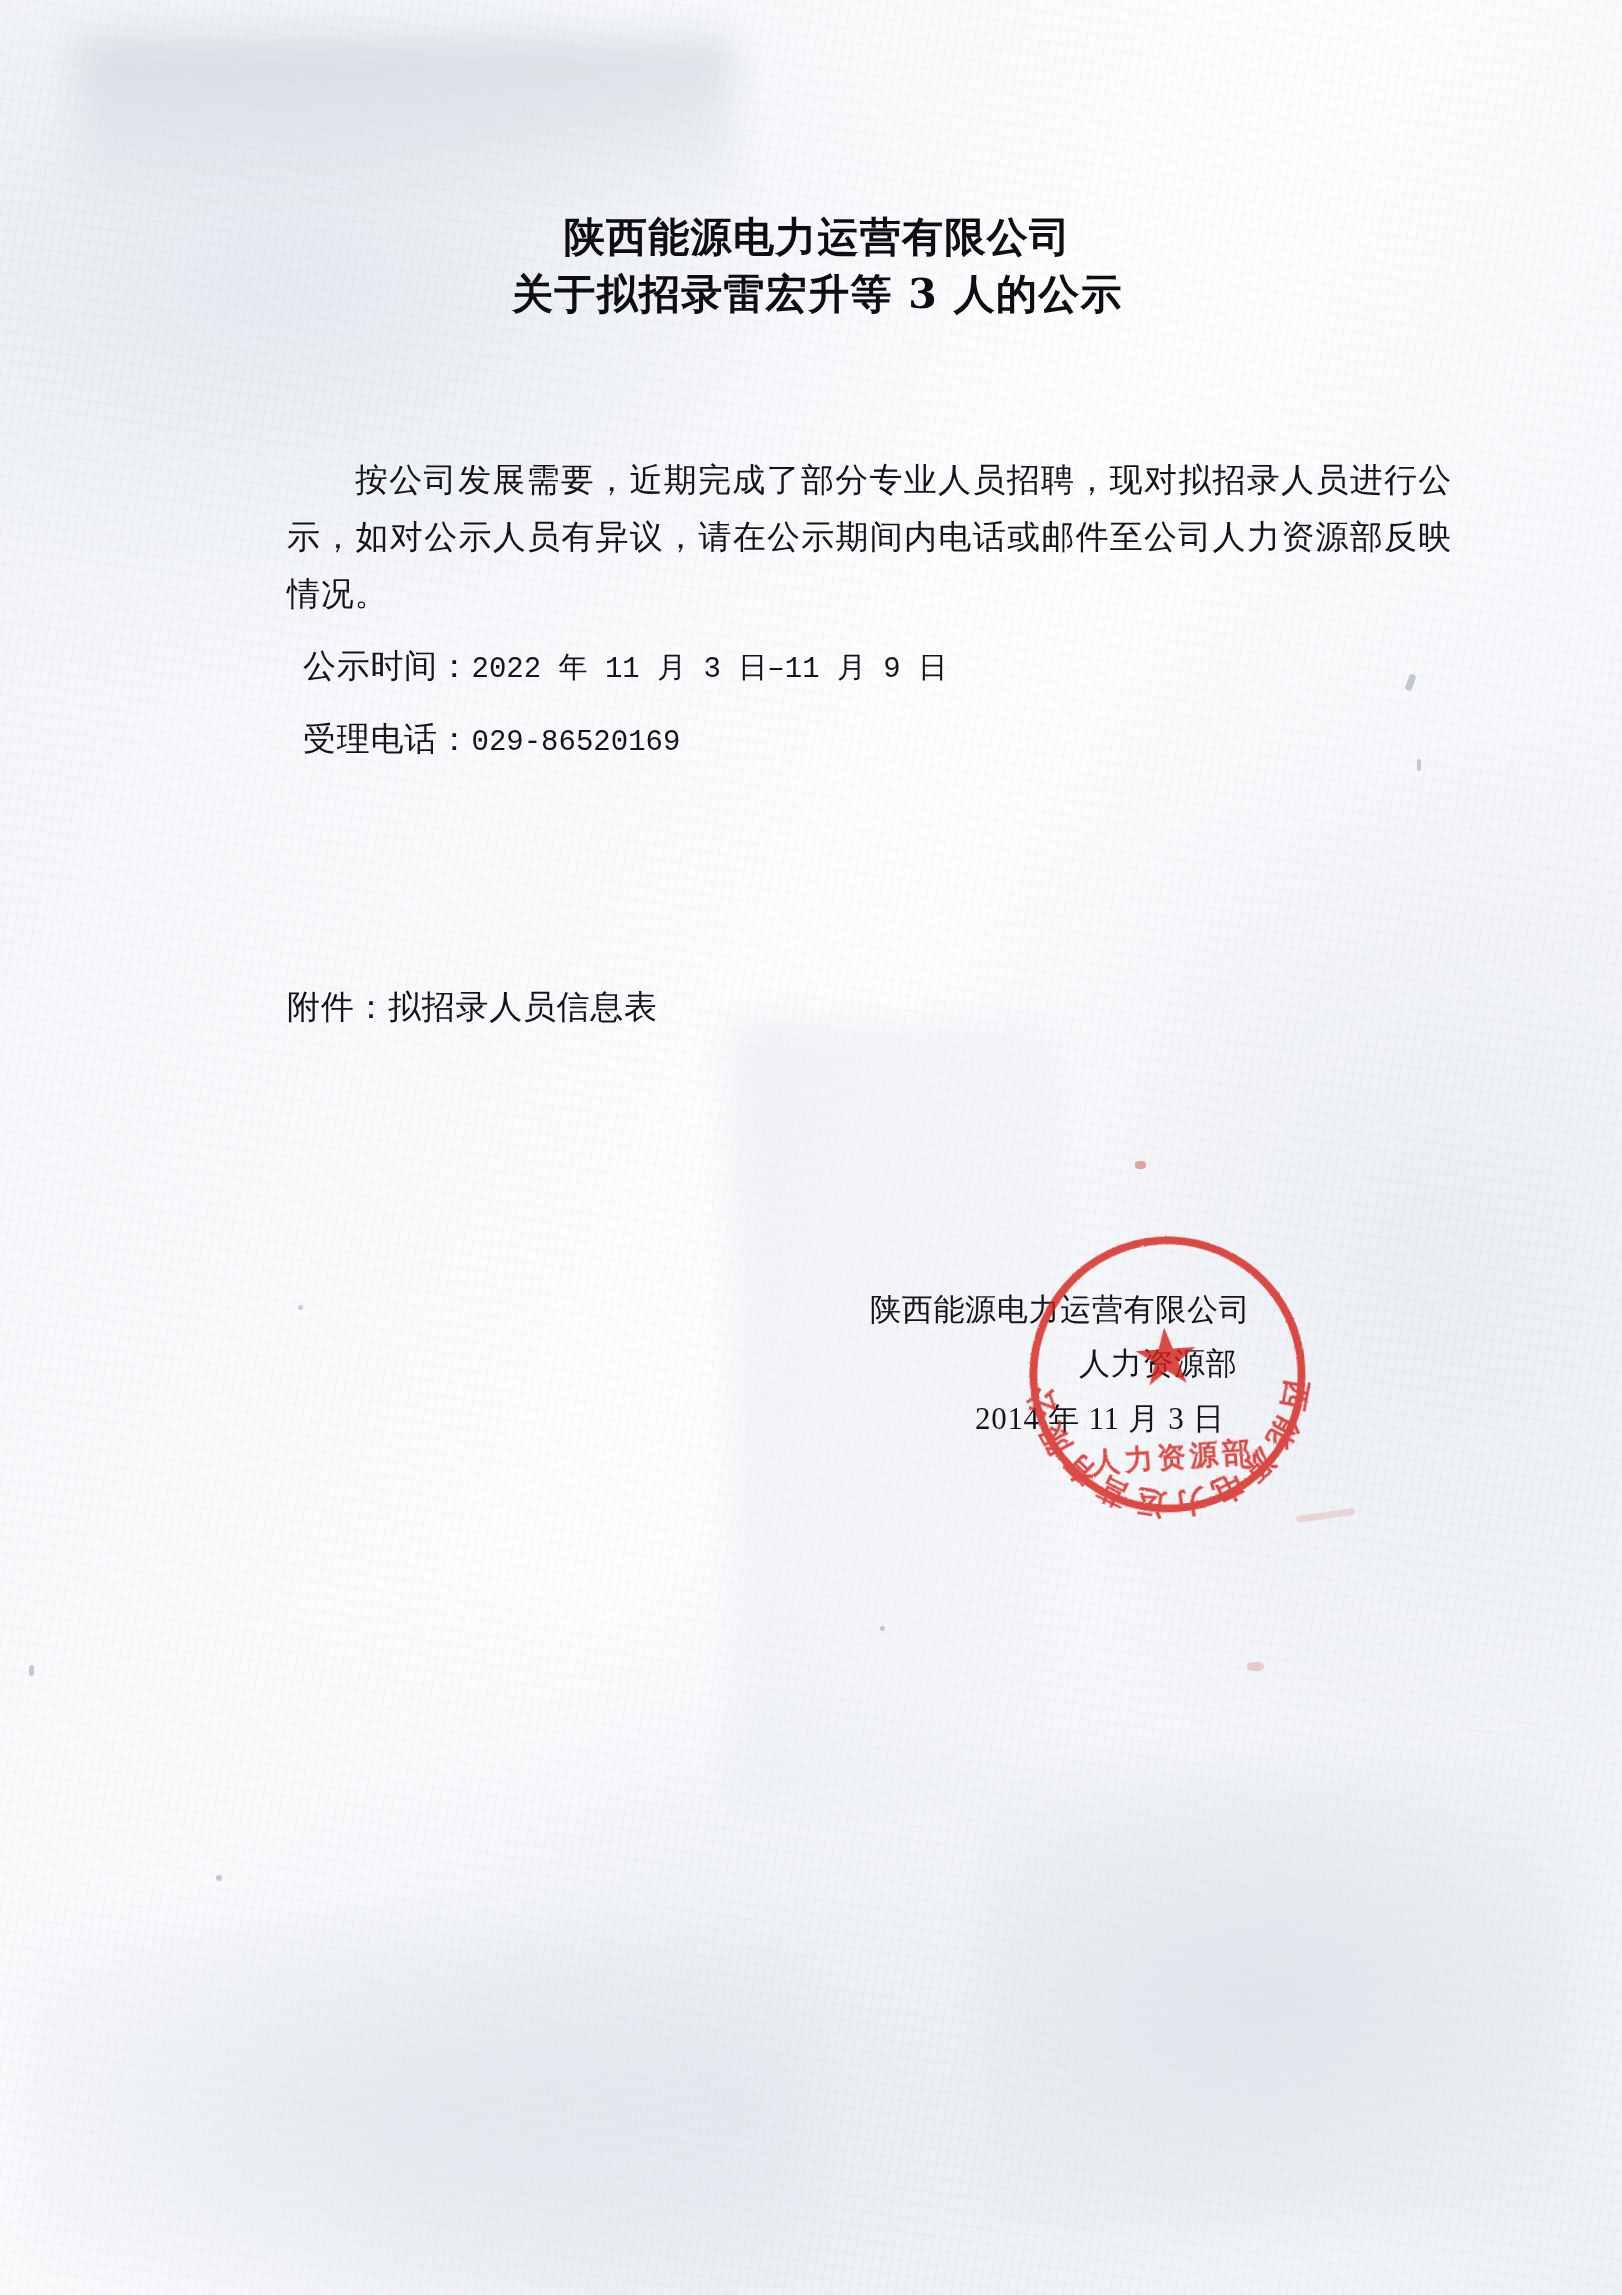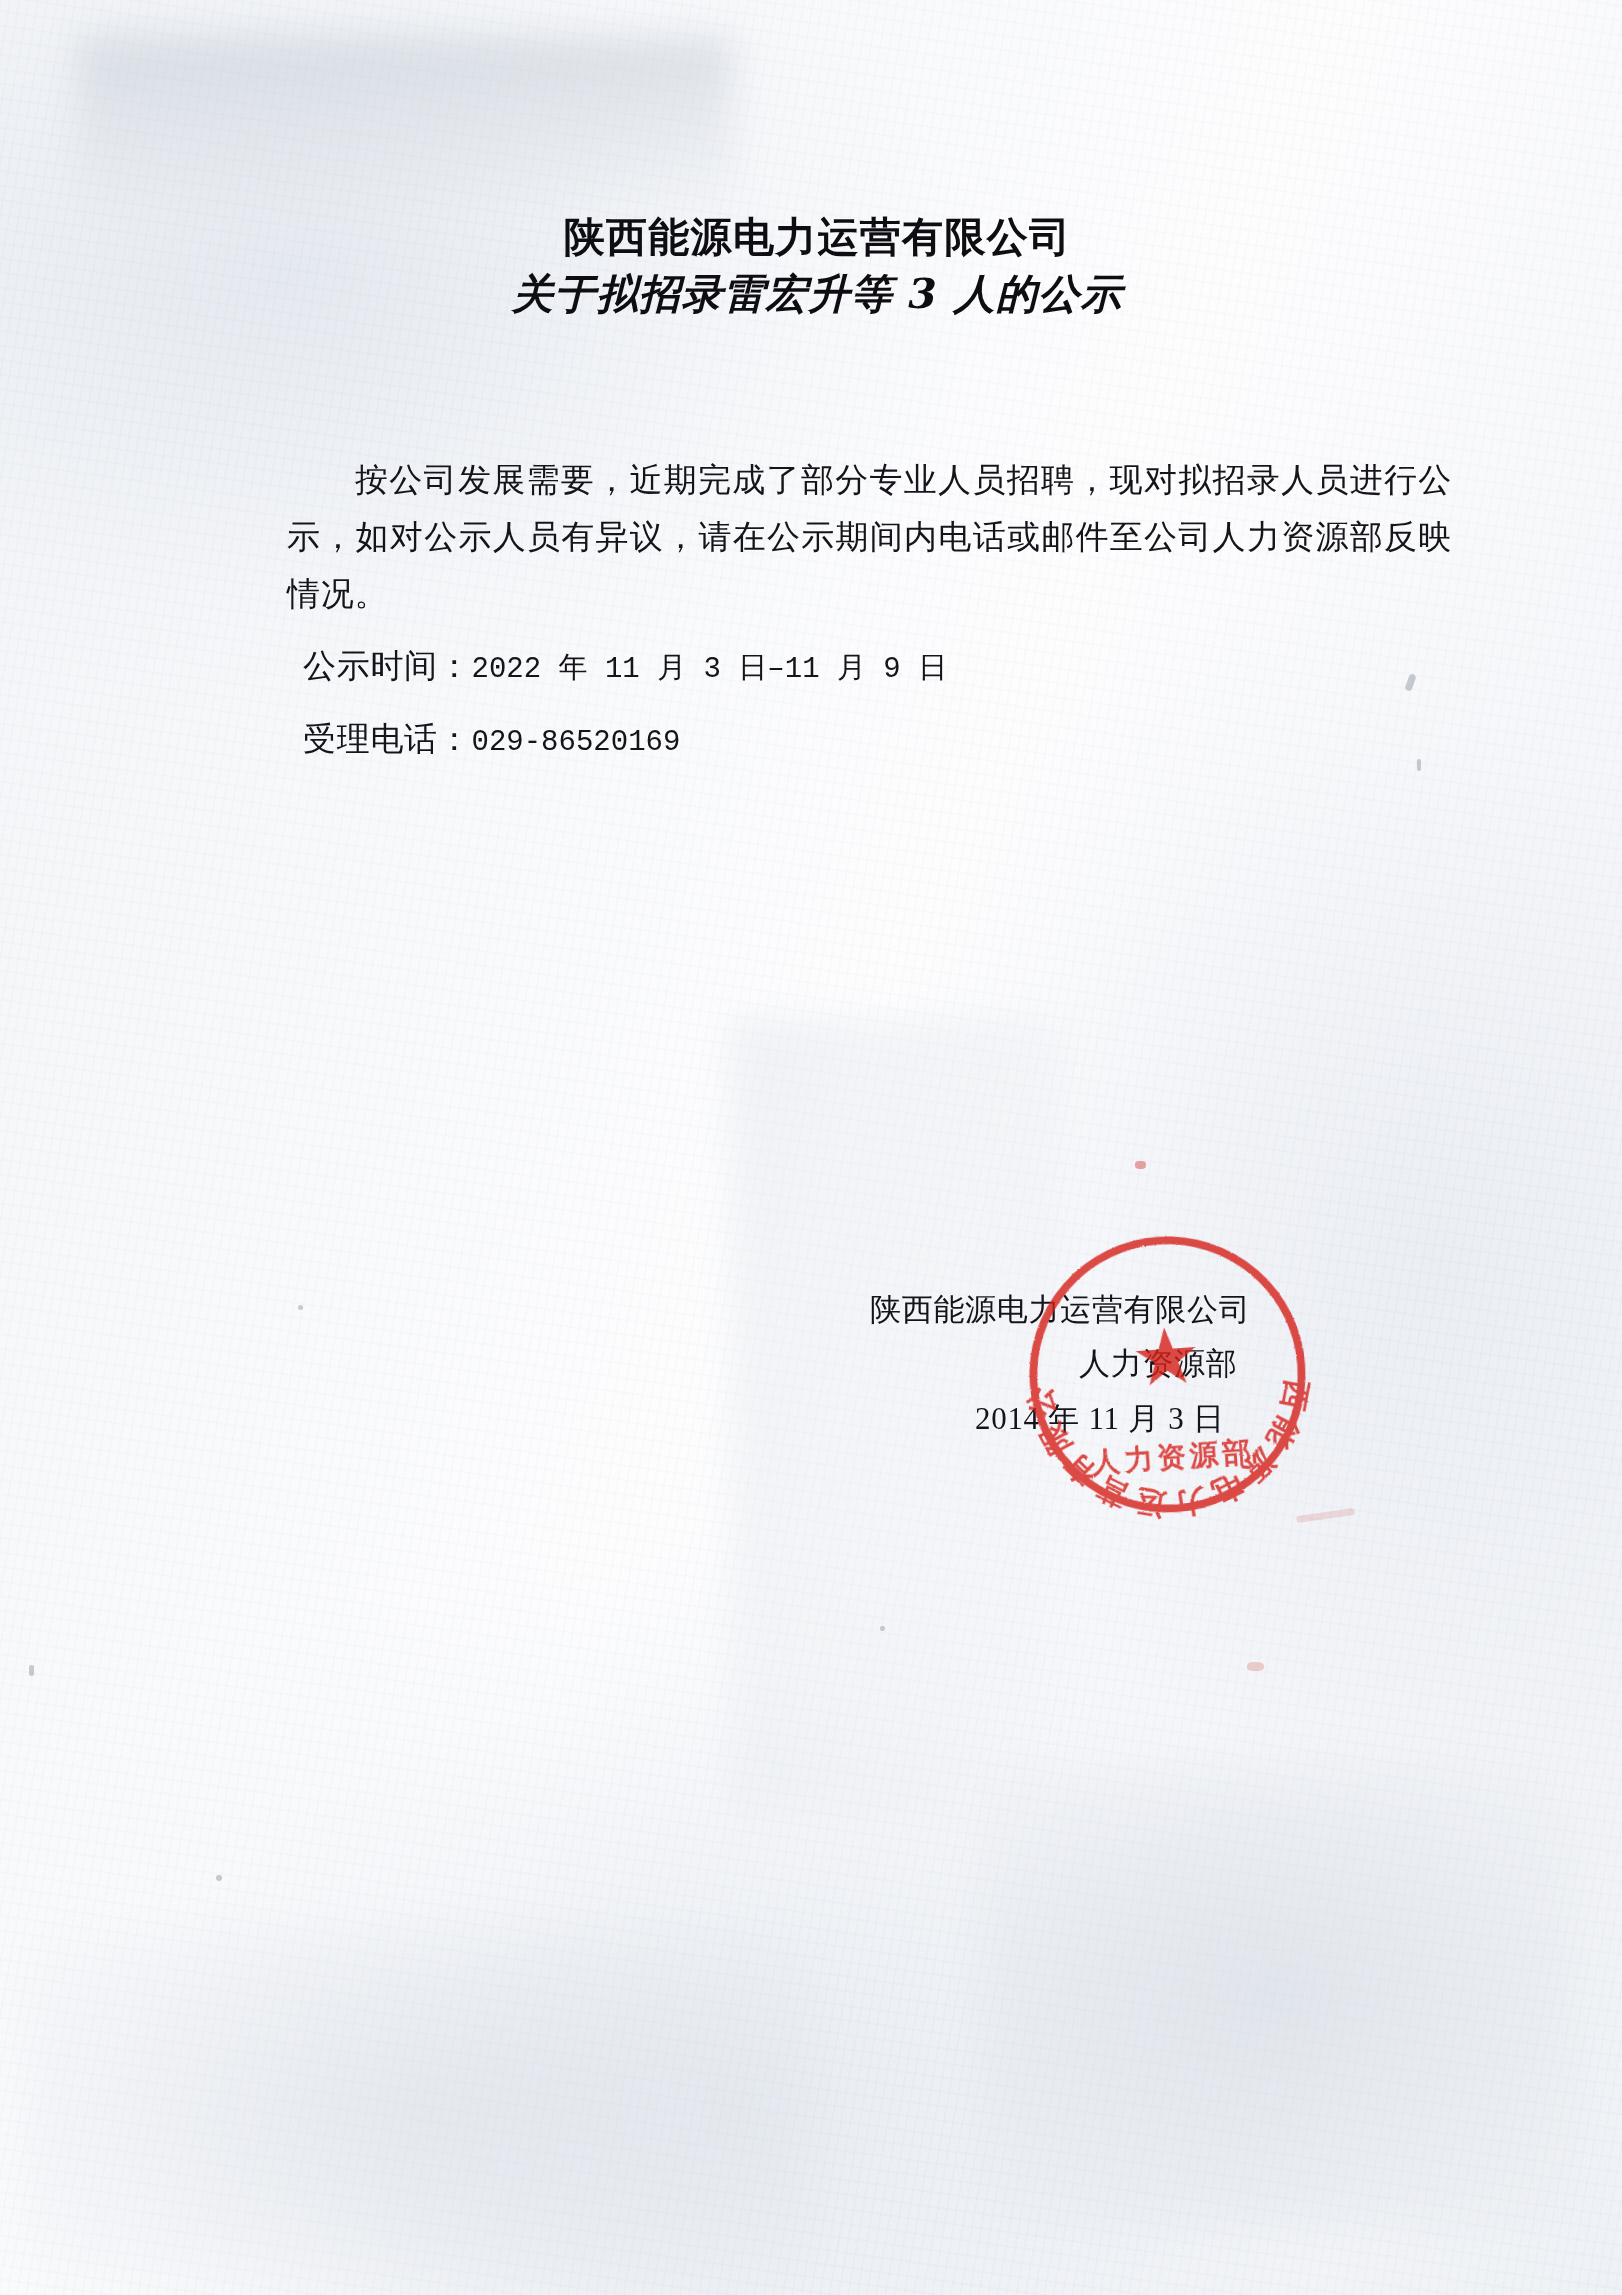--- a/index.html
+++ b/index.html
@@ -78,21 +78,21 @@
     top: 209px;
     width: 1243px;
     text-align: center;
     font-family: "DejaVu Serif", "Liberation Serif", serif;
     font-weight: 700;
     font-size: 41px;
     line-height: 1.38;
     color: #0d0d12;
     letter-spacing: 1.3px;
   }
-  .title .line2 { display: block; font-style: italic; }
+  .title .line2 { display: block; }
 
   .body-block {
     position: absolute;
     left: 287px;
     top: 452px;
     width: 1165px;
     font-size: 33px;
     line-height: 1.72;
     color: #14141a;
     letter-spacing: 0.7px;
@@ -190,20 +190,21 @@
     <div class="body-block">
       <p class="para">按公司发展需要，近期完成了部分专业人员招聘，现对拟招录人员进行公示，如对公示人员有异议，请在公示期间内电话或邮件至公司人力资源部反映情况。</p>
       <p class="para info-line">
         <span>公示时间：</span><span class="mono">2022 年 11 月 3 日–11 月 9 日</span>
       </p>
       <p class="para info-line">
         <span>受理电话：</span><span class="mono">029-86520169</span>
       </p>
     </div>
 
+    <div class="attach">附件：拟招录人员信息表</div>
 
     <div class="signature">
       <div class="sig-line sig-org">陕西能源电力运营有限公司</div>
       <div class="sig-line sig-dept">人力资源部</div>
       <div class="sig-line sig-date">2014 年 11 月 3 日</div>
     </div>
 
     <div class="seal">
       <svg width="327" height="327" viewBox="0 0 500 500" xmlns="http://www.w3.org/2000/svg">
         <defs>

